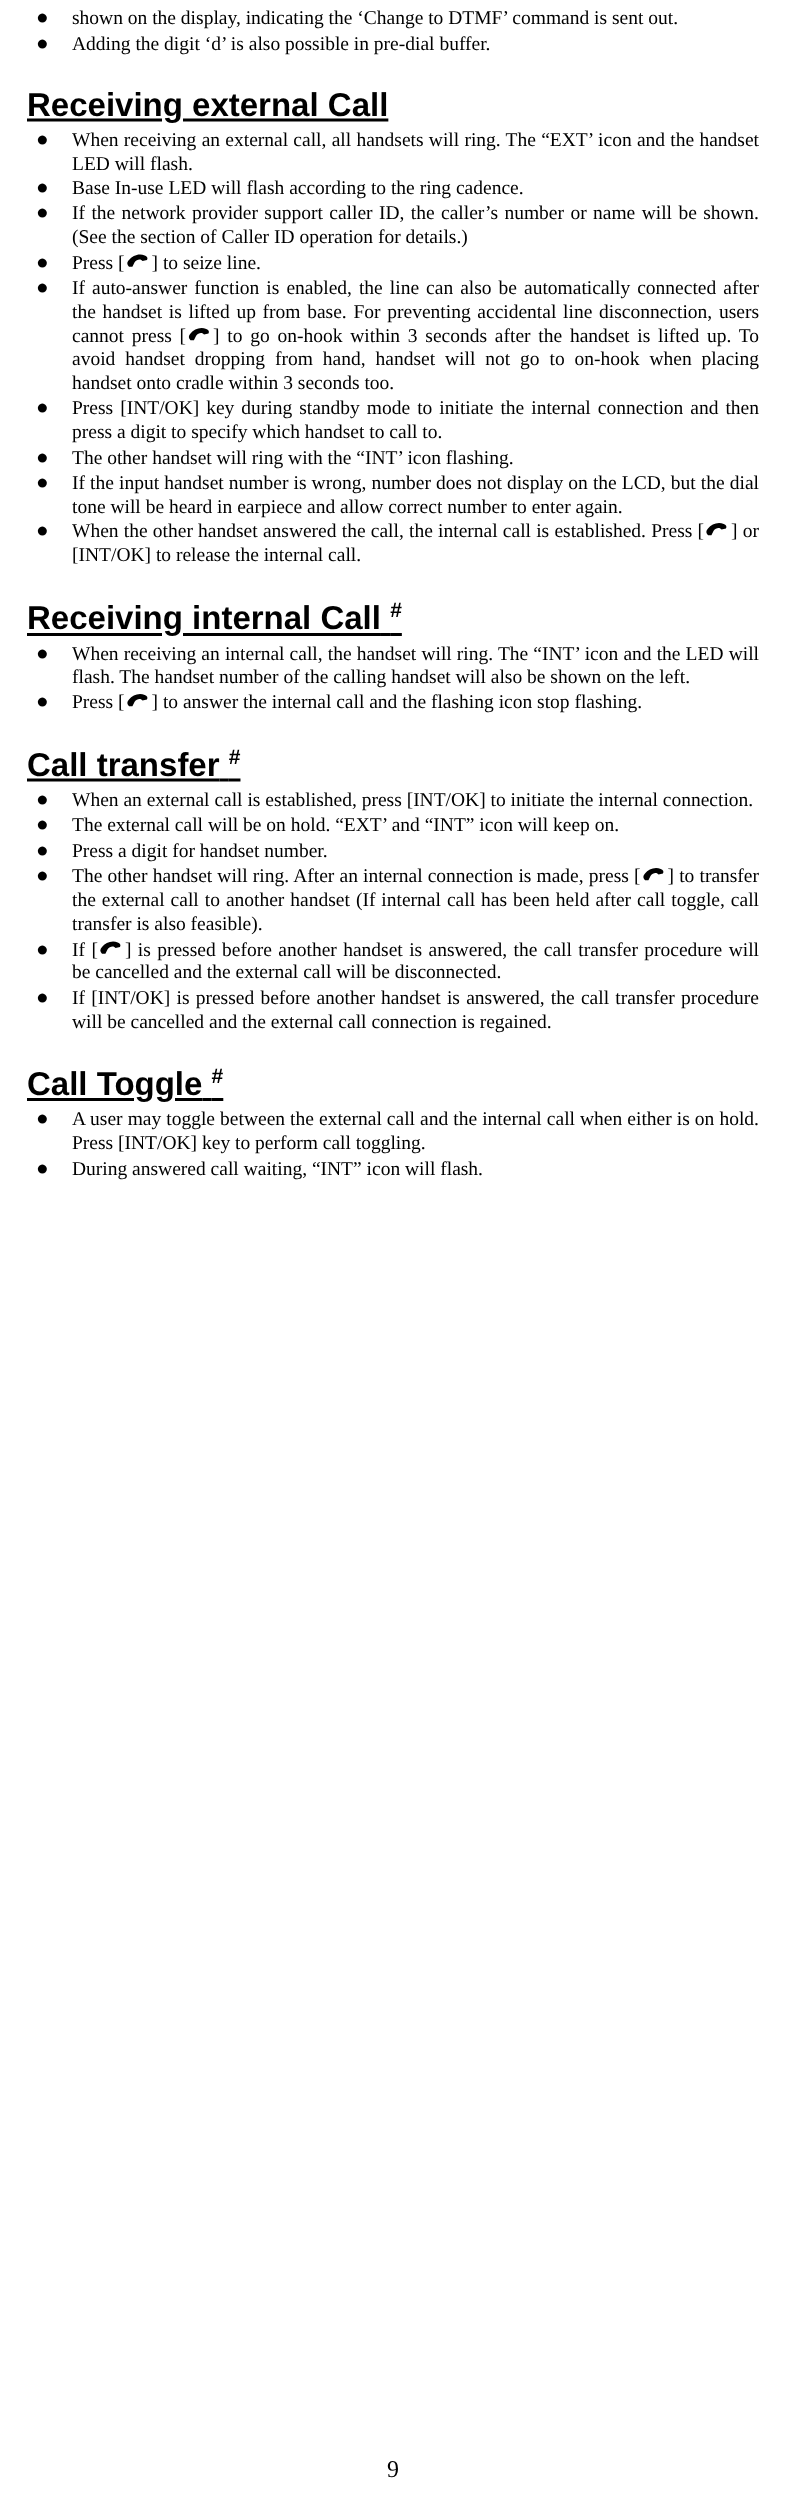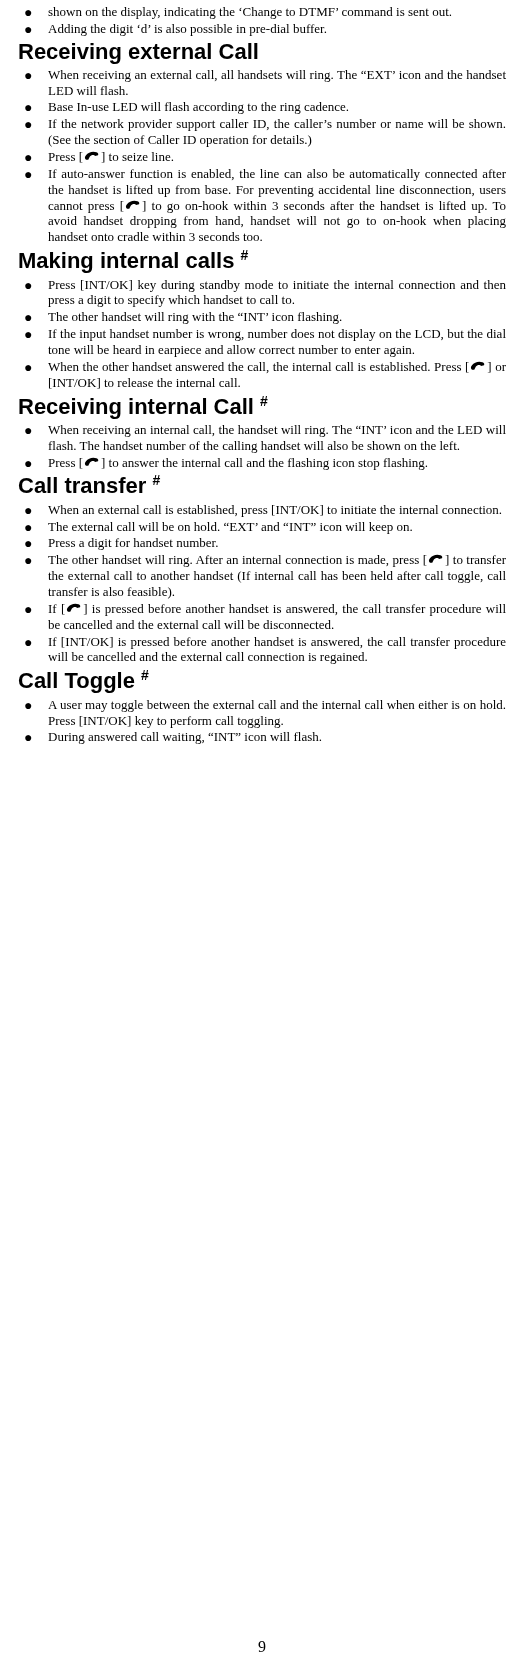--- a/index.html
+++ b/index.html
@@ -10,22 +10,23 @@
     background: #fff;
     color: #000;
     padding: 0 18px 0 18px;
     position: relative;
   }
   .content { padding-top: 4px; }
   h2 {
     font-family: Arial, Helvetica, sans-serif;
     font-weight: bold;
     font-size: 22px;
-    margin-top: 2px;
+    margin-top: 20px;
     margin-bottom: 2px;
+    text-decoration: underline;
   }
   .sup { font-size: 14px; vertical-align: super; }
   ul { list-style: none; padding-left: 30px; }
   li {
     position: relative;
     font-size: 13px;
     line-height: 1.22;
     text-align: justify;
     margin-bottom: 1px;
   }
@@ -67,23 +68,20 @@
       <li>Base In-use LED will flash according to the ring cadence.</li>
       <li>If the network provider support caller ID, the caller’s number or name will be shown. (See the section of Caller ID operation for details.)</li>
       <li>Press [<span class="phone-icon"><svg viewBox="0 0 24 18">
             <path d="M4 14 C2 12 2 10 4 8 C7 4 13 2 18 4 C20 5 21 6 20 8 L16 9 C15 7 11 7 9 10 L7 14 Z" fill="#000"></path>
           </svg></span>] to seize line.</li>
       <li>If auto-answer function is enabled, the line can also be automatically connected after the handset is lifted up from base. For preventing accidental line disconnection, users cannot press [<span class="phone-icon"><svg viewBox="0 0 24 18">
             <path d="M4 14 C2 12 2 10 4 8 C7 4 13 2 18 4 C20 5 21 6 20 8 L16 9 C15 7 11 7 9 10 L7 14 Z" fill="#000"></path>
           </svg></span>] to go on-hook within 3 seconds after the handset is lifted up. To avoid handset dropping from hand, handset will not go to on-hook when placing handset onto cradle within 3 seconds too.</li>
     </ul>
 
-  <h2>
-    <span>Making internal calls</span> <span class="sup">#</span>
-  </h2>
   <ul>
       <li>Press [INT/OK] key during standby mode to initiate the internal connection and then press a digit to specify which handset to call to.</li>
       <li>The other handset will ring with the “INT’ icon flashing.</li>
       <li>If the input handset number is wrong, number does not display on the LCD, but the dial tone will be heard in earpiece and allow correct number to enter again.</li>
       <li>When the other handset answered the call, the internal call is established. Press [<span class="phone-icon"><svg viewBox="0 0 24 18">
             <path d="M4 14 C2 12 2 10 4 8 C7 4 13 2 18 4 C20 5 21 6 20 8 L16 9 C15 7 11 7 9 10 L7 14 Z" fill="#000"></path>
           </svg></span>] or [INT/OK] to release the internal call.</li>
     </ul>
 
   <h2>

